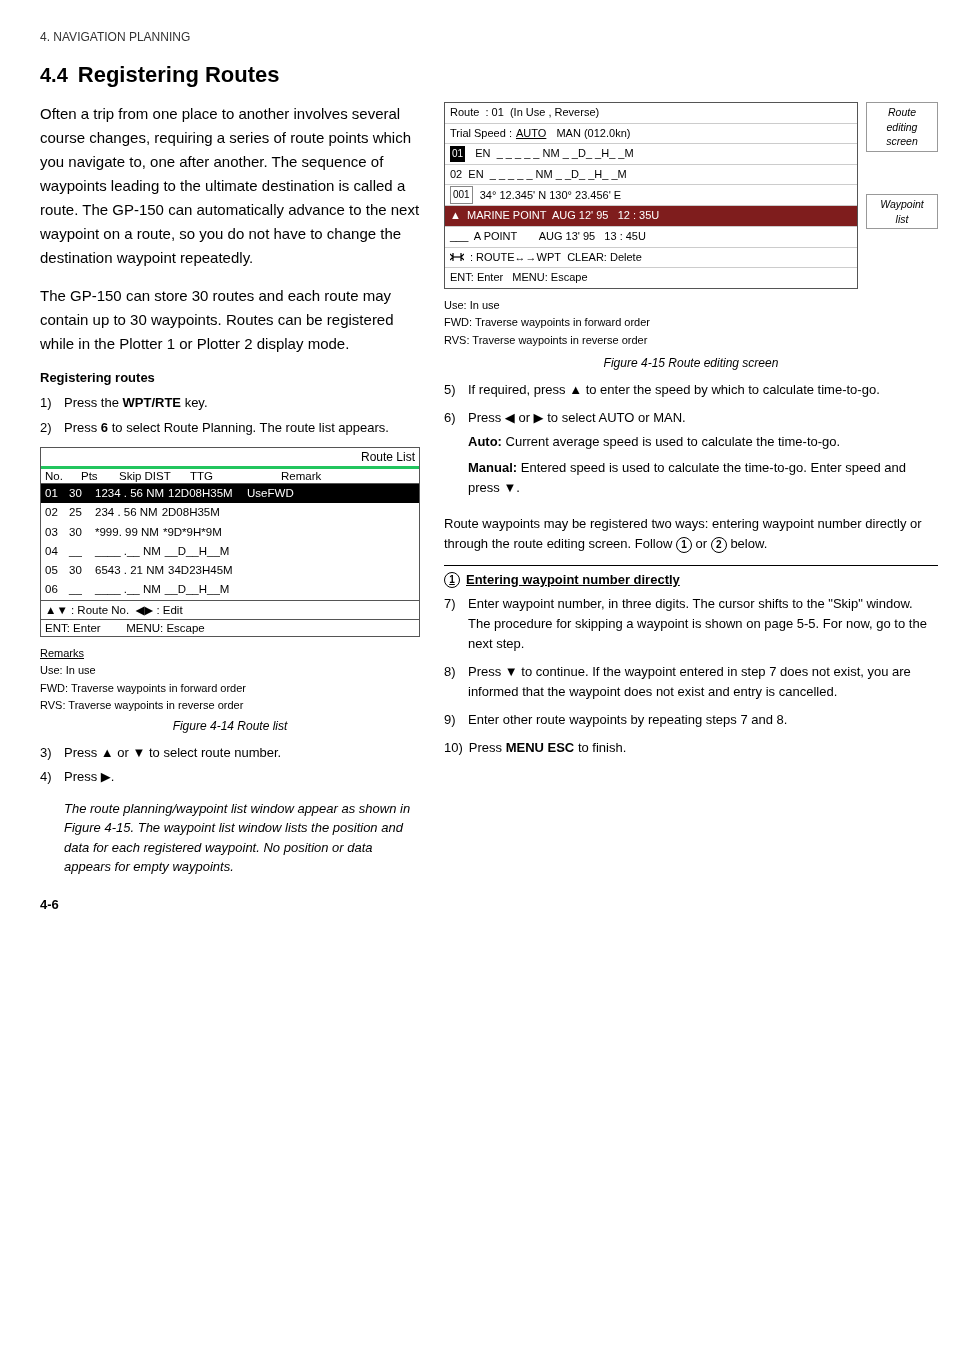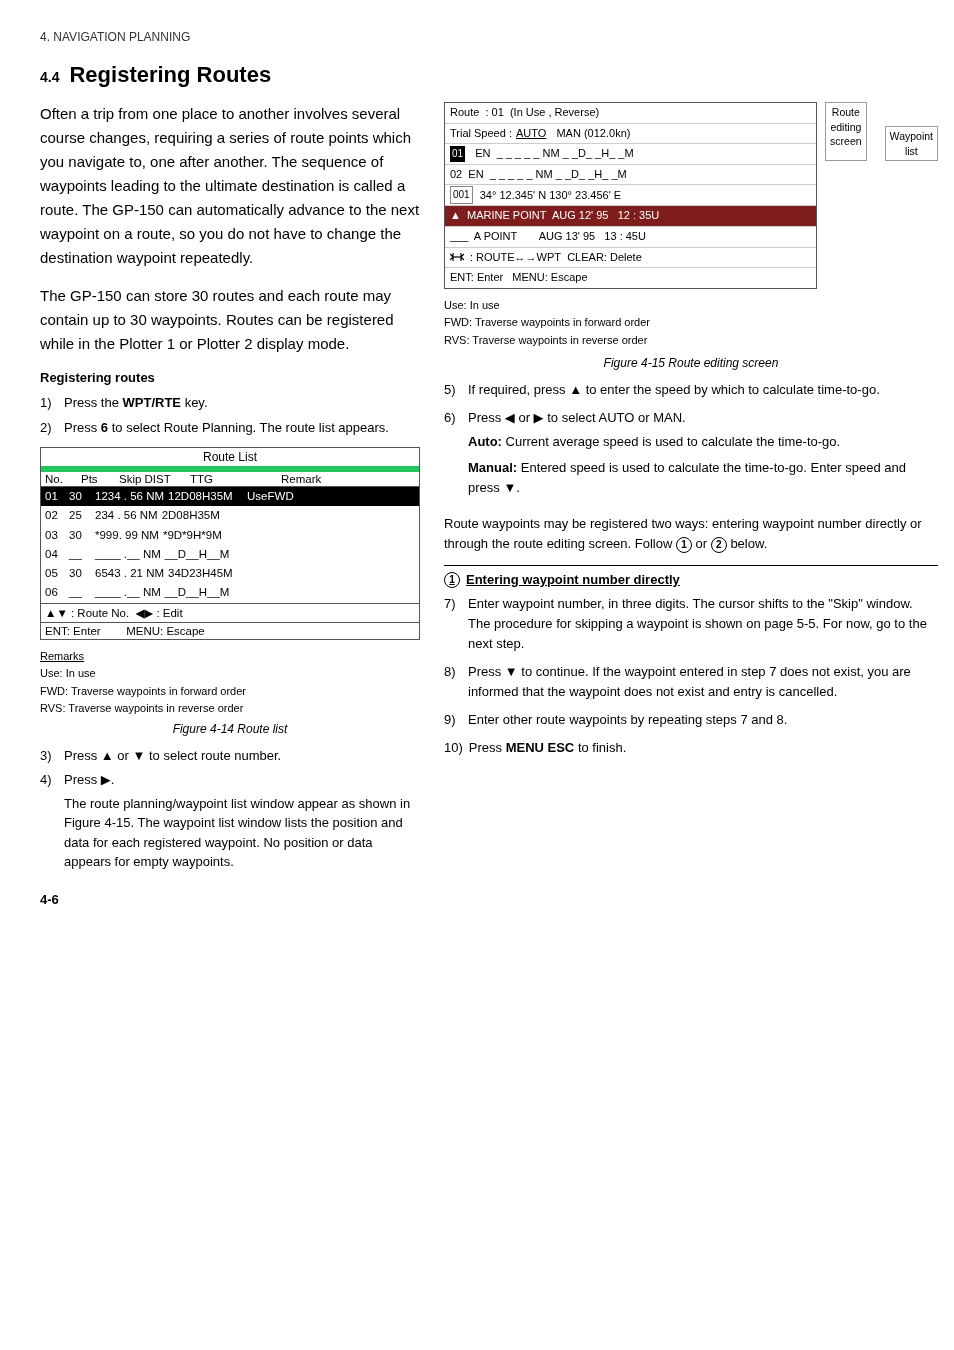--- a/index.html
+++ b/index.html
@@ -21,21 +21,21 @@
     }
     .section-title {
       font-size: 22px;
       font-weight: bold;
       margin-bottom: 14px;
       display: flex;
       align-items: baseline;
       gap: 10px;
     }
     .section-number {
-      font-size: 14px;
+      font-size: 20px;
       font-weight: bold;
     }
     .content-layout {
       display: flex;
       gap: 24px;
     }
     .left-col {
       flex: 0 0 380px;
     }
     .right-col {
@@ -67,22 +67,22 @@
     .list-num {
       min-width: 18px;
     }
     
     .route-list-box {
       border: 1px solid #555;
       margin-bottom: 8px;
       font-size: 11.5px;
     }
     .route-list-title {
-      text-align: center;
-      border-bottom: 6px solid #22c55e;
+      text-align: right;
+      border-bottom: 3px solid #22c55e;
       padding: 2px 4px;
       font-size: 12px;
     }
     .route-list-header {
       display: flex;
       border-bottom: 1px solid #555;
       padding: 1px 4px;
       gap: 16px;
     }
     .route-list-row {
@@ -308,21 +308,21 @@
       <div class="figure-caption">Figure 4-14 Route list</div>
 
       <ul class="numbered-list">
         <li>
           <span class="list-num">3)</span>
           <span>Press ▲ or ▼ to select route number.</span>
         </li>
         <li>
           <span class="list-num">4)</span>
           <span>Press ▶.<br>
-          <span style="display:block; margin-top:4px;">The route planning/waypoint list window appear as shown in Figure 4-15. The waypoint list window lists the position and data for each registered waypoint. No position or data appears for empty waypoints.</span>
+          <span style="display:block; margin-top:12px;font-style:italic;">The route planning/waypoint list window appear as shown in Figure 4-15. The waypoint list window lists the position and data for each registered waypoint. No position or data appears for empty waypoints.</span>
           </span>
         </li>
       </ul>
 
       <div class="page-number">4-6</div>
     </div>
 
     <div class="right-col">
 
       <div style="display:flex; align-items:flex-start; gap:8px; margin-bottom:4px;">
@@ -339,21 +339,21 @@
               <svg width="14" height="10" viewBox="0 0 14 10" style="margin-right:2px;">
                   <path d="M3,1 L3,9 M3,5 L0,2 M3,5 L0,8 M11,1 L11,9 M11,5 L14,2 M11,5 L14,8" stroke="#000" stroke-width="1.2" fill="none"></path>
                   <line x1="3" y1="5" x2="11" y2="5" stroke="#000" stroke-width="1.2"></line>
                 </svg>
               : ROUTE↔→WPT&nbsp;&nbsp;CLEAR: Delete
             </div>
             <div class="re-row no-border">ENT: Enter&nbsp;&nbsp; MENU: Escape</div>
           </div>
         </div>
 
-        <div style="display:flex; gap:18px; font-size:10.5px; min-width:72px;">
+        <div style="display:flex; flex-direction:column; gap:18px; font-size:10.5px; min-width:72px;font-style:italic;">
           <div style="border:1px solid #999; padding:2px 4px; text-align:center; line-height:1.4;">Route<br>editing<br>screen</div>
           <div style="border:1px solid #999; padding:2px 4px; text-align:center; line-height:1.4; margin-top:24px;">Waypoint<br>list</div>
         </div>
       </div>
 
       <div class="remarks-section" style="margin-bottom:6px;">
         <span>Use: In use</span><br>
         <span>FWD: Traverse waypoints in forward order</span><br>
         <span>RVS: Traverse waypoints in reverse order</span>
       </div>

